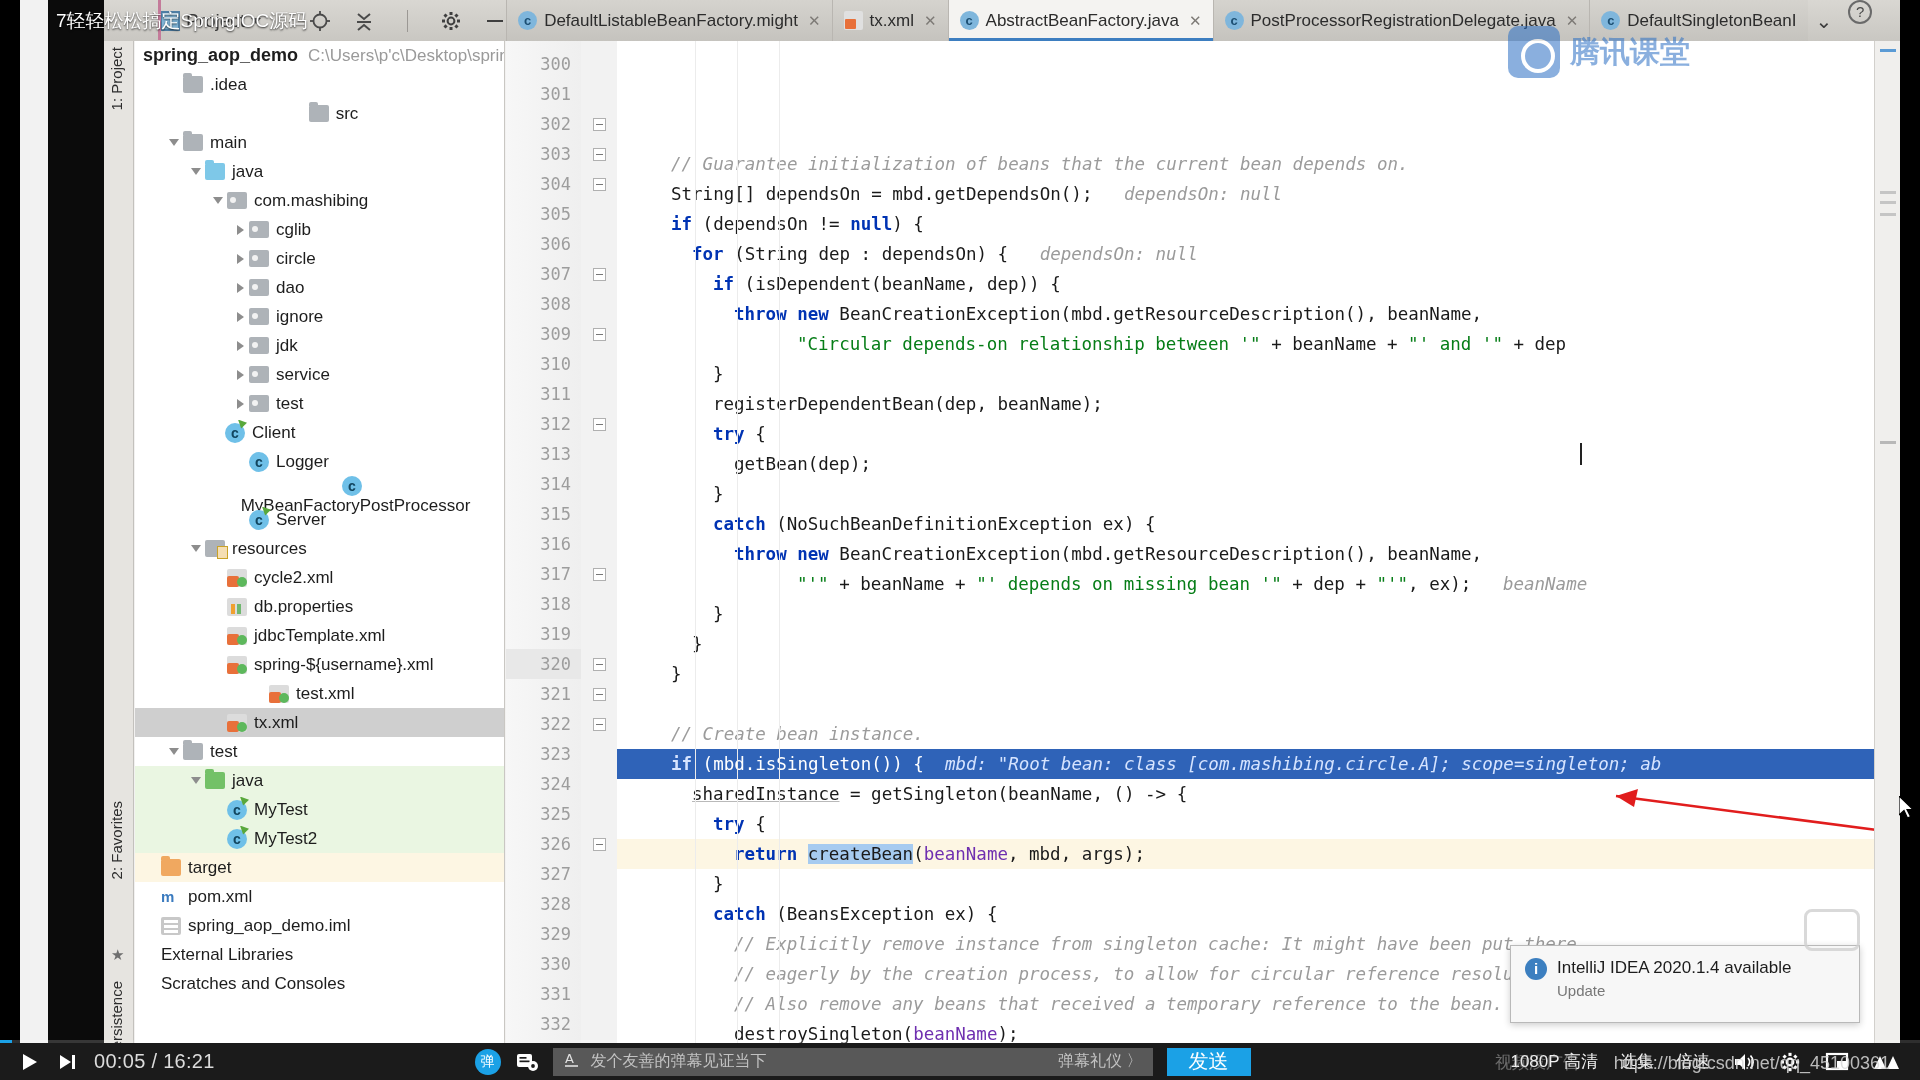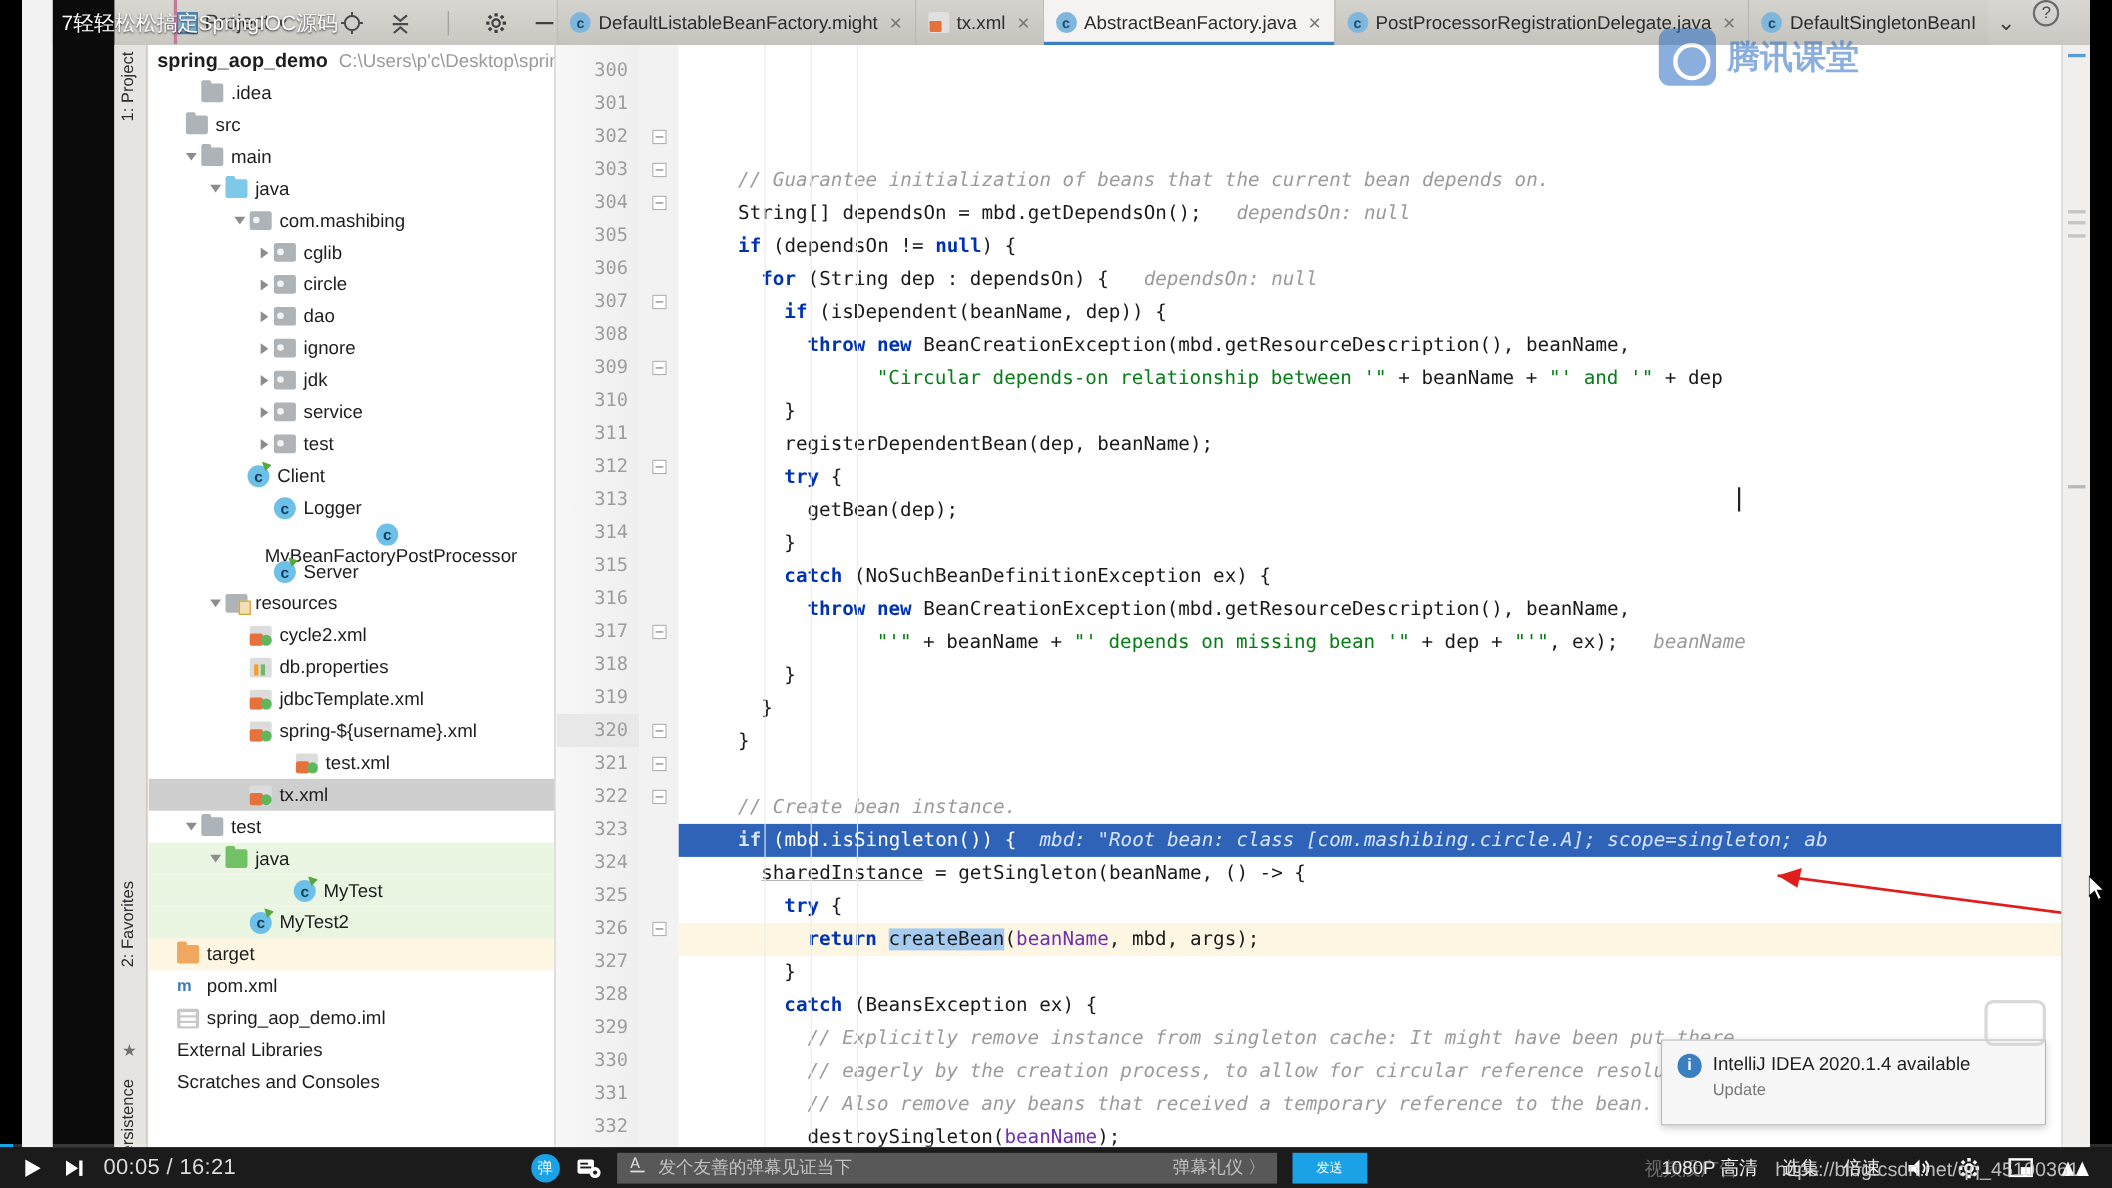--- a/index.html
+++ b/index.html
@@ -177,21 +177,21 @@
   .time{color:#dcdcdc; font-size:20px; letter-spacing:.3px;}
   .ghost-time{position:absolute; left:50px; bottom:6px; color:#6d6d6d; font-size:19px;}
   .ghost-name{position:absolute; left:34px; bottom:9px; color:#2f8a4f; font-size:15px;}
   .c-mid{flex:1; display:flex; align-items:center; justify-content:center; gap:14px;}
   .danmu-circle{width:26px;height:26px;border-radius:50%;background:#1ba1e6;color:#fff;font-size:14px;display:flex;align-items:center;justify-content:center;}
   .danmu-box{
     display:flex; align-items:center; height:28px; width:600px; background:#585858;
     padding:0 10px; gap:10px; color:#c2c2c2; font-size:16px;
   }
   .danmu-box .ph{flex:1;}
-  .send{background:#1ba1e6; color:#fff; height:28px; padding:0 22px; display:flex; align-items:center; font-size:12px;}
+  .send{background:#1ba1e6; color:#fff; height:28px; padding:0 22px; display:flex; align-items:center; font-size:20px;}
   .c-right{display:flex; align-items:center; gap:22px; padding-right:18px;}
   .c-right .item{font-size:17px; color:#f0f0f0;}
   .watermark-url{position:absolute; right:30px; bottom:6px; color:#d8d8d8; font-size:18px; opacity:.85;}
   .wm-sp{position:absolute; right:340px; bottom:6px; color:#cfcfcf; font-size:17px; opacity:.45;}
 
   
   .vtitle{position:absolute; left:8px; top:8px; color:#fff; font-size:19px; text-shadow:0 1px 2px rgba(0,0,0,.8);}
 </style>
 </head>
 <body>
@@ -293,21 +293,21 @@
         <div class="trow" style="padding-left:8px;">
           <span class="proj-root">spring_aop_demo</span>
           <span class="proj-path">C:\Users\p'c\Desktop\sprin</span>
         </div>
         <div id="treeBody">
             <div class="trow" style="padding-left: 30px;">
               <span class="tw"></span>
               <span class="fico f-grey"></span>
               <span>.idea</span>
             </div>
-            <div class="trow" style="padding-left: 16px;">
+            <div class="trow" style="padding-left: 16px; justify-content: center;">
               <span class="tw"></span>
               <span class="fico f-grey"></span>
               <span>src</span>
             </div>
             <div class="trow" style="padding-left: 30px;">
               <span class="tw">
                 <span class="arrow-d"></span>
               </span>
               <span class="fico f-grey"></span>
               <span>main</span>
@@ -439,21 +439,21 @@
               <span class="fico f-grey"></span>
               <span>test</span>
             </div>
             <div class="trow srcjava" style="padding-left: 52px;">
               <span class="tw">
                 <span class="arrow-d"></span>
               </span>
               <span class="fico f-green"></span>
               <span>java</span>
             </div>
-            <div class="trow srcjava" style="padding-left: 114px;">
+            <div class="trow srcjava" style="padding-left: 74px;">
               <span class="tw"></span>
               <span class="cico run"></span>
               <span>MyTest</span>
             </div>
             <div class="trow srcjava" style="padding-left: 74px;">
               <span class="tw"></span>
               <span class="cico run"></span>
               <span>MyTest2</span>
             </div>
             <div class="trow target" style="padding-left: 8px;">

